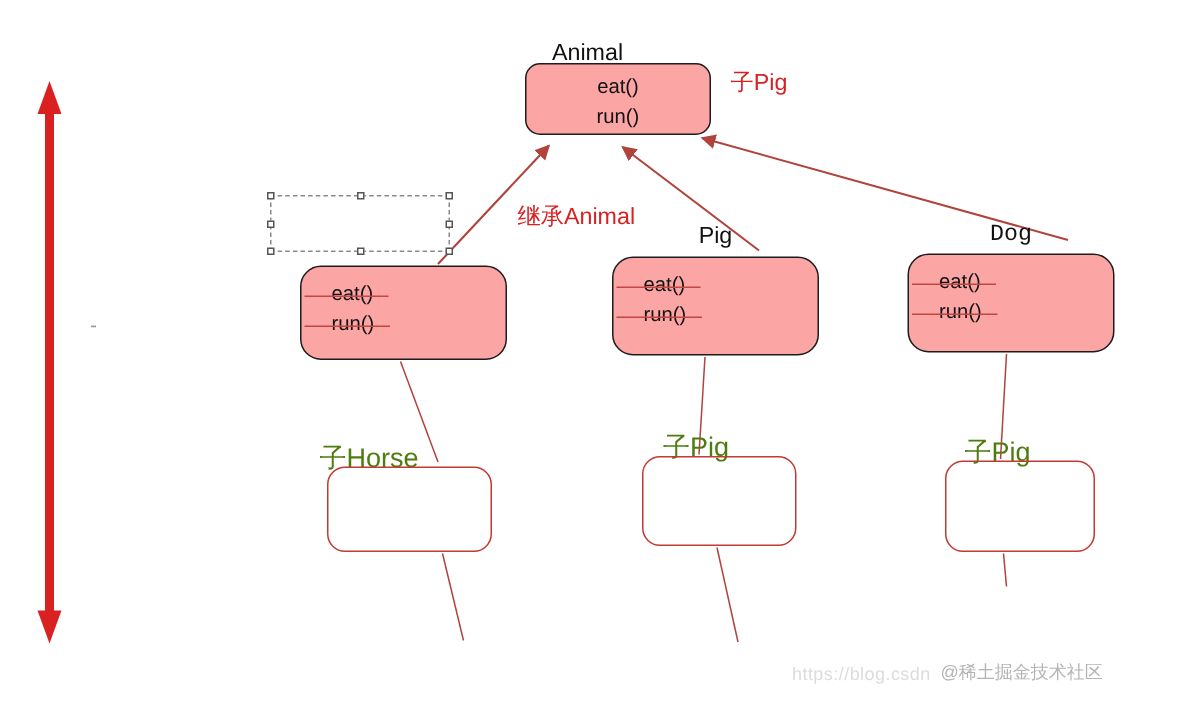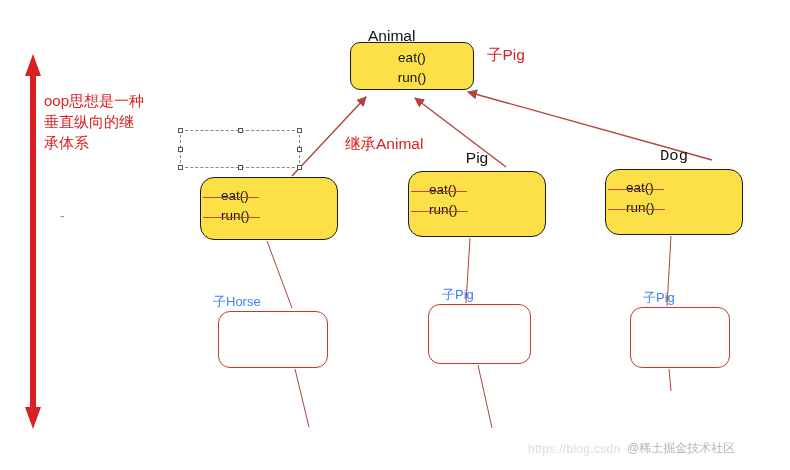--- a/index.html
+++ b/index.html
@@ -1,35 +1,35 @@
 <!DOCTYPE html>
 <html><head>
 <meta charset="utf-8">
 <style>
   * { margin:0; padding:0; box-sizing:border-box; }
   html,body { background:#ffffff; }
   body { font-family:"Liberation Sans", sans-serif; }
   .canvas { position:relative; width:790px; height:470px; background:#ffffff; overflow:hidden; }
   svg.overlay { position:absolute; left:0; top:0; width:790px; height:470px; pointer-events:none; }
 
-  .class-box { position:absolute; border:1.6px solid #1c1c1c; border-radius:14px; background:#fde047; }
+  .class-box { position:absolute; border:1.6px solid #1c1c1c; border-radius:14px; background:#fca5a5; }
   .class-box .methods { padding:8px 0 0 20px; font-size:13.5px; color:#111111; line-height:20px; }
   .class-box.centered .methods { padding:5px 0 0 0; text-align:center; }
   .method-text { position:relative; display:inline-block; }
   .struck .method-text::after { content:""; position:absolute; left:-18px; right:-10px; top:55%; height:1.3px; background:#c24740; }
 
   .shape-label { position:absolute; font-size:15.5px; color:#111111; }
   .red-text { color:#d92121; }
   .note { position:absolute; font-size:15px; line-height:21px; color:#d92121; }
 
   .red-box { position:absolute; border:1.4px solid #c23a32; border-radius:12px; background:transparent; }
   .dashed-box { position:absolute; border:1px dashed #8a8a8a; background:transparent; }
   .handle { position:absolute; width:5px; height:5px; background:#ffffff; border:1px solid #555555; }
 
-  .child-label { position:absolute; font-size:13px; color:#3b82f6; }
+  .child-label { position:absolute; font-size:18px; color:#4d7c0f; }
   .watermark-url { position:absolute; font-size:12px; color:#dcdcdc; letter-spacing:.3px; }
   .watermark-credit { position:absolute; font-size:12px; color:#b4b4b4; }
   .stray { position:absolute; font-size:14px; color:#999999; }
 </style>
 </head>
 <body>
 
 <div class="canvas">
 
   <svg class="overlay" width="790" height="470">
@@ -54,25 +54,20 @@
     <g stroke="#b0433c" stroke-width="1">
       <line x1="267" y1="241" x2="292" y2="308"></line>
       <line x1="295" y1="369" x2="309" y2="427"></line>
       <line x1="470" y1="238" x2="466" y2="303"></line>
       <line x1="478" y1="365" x2="492" y2="428"></line>
       <line x1="671" y1="236" x2="667" y2="306"></line>
       <line x1="669" y1="369" x2="671" y2="391"></line>
     </g>
   </svg>
 
-  <div class="note" style="left:44px; top:90px; width:116px;">
-    <div>oop思想是一种</div>
-    <div>垂直纵向的继</div>
-    <div>承体系</div>
-  </div>
 
   <div class="stray" style="left:60px; top:208px;">-</div>
 
   <div class="shape-label" style="left:368px; top:27px; width:124px; text-align:left;">Animal</div>
   <div class="class-box centered" style="left:350px; top:42px; width:124px; height:48px; border-radius:10px;">
     <div class="methods">
       <div><span class="method-text">eat()</span></div>
       <div><span class="method-text">run()</span></div>
     </div>
   </div>

